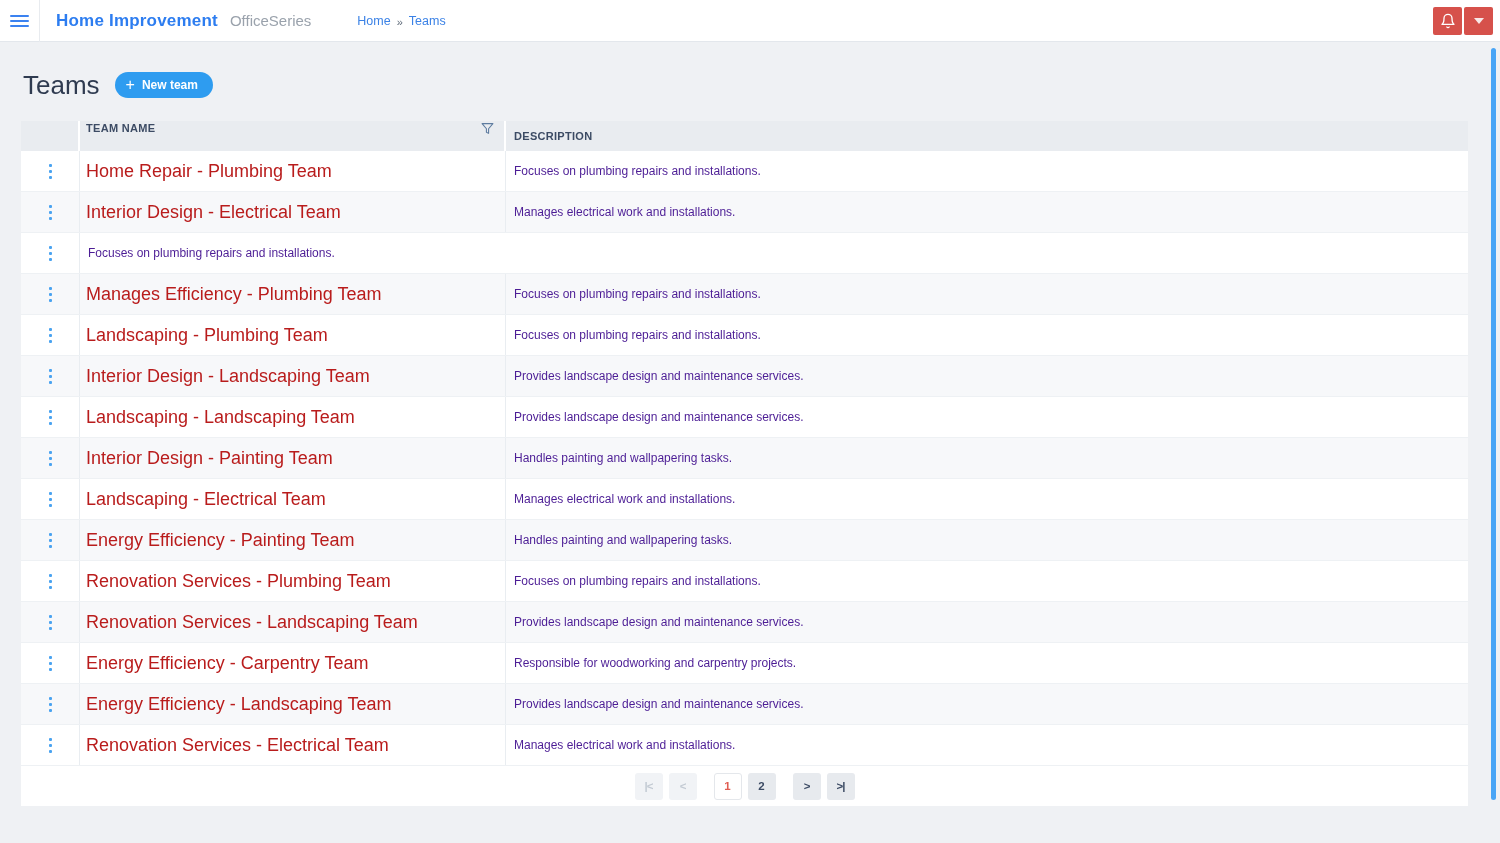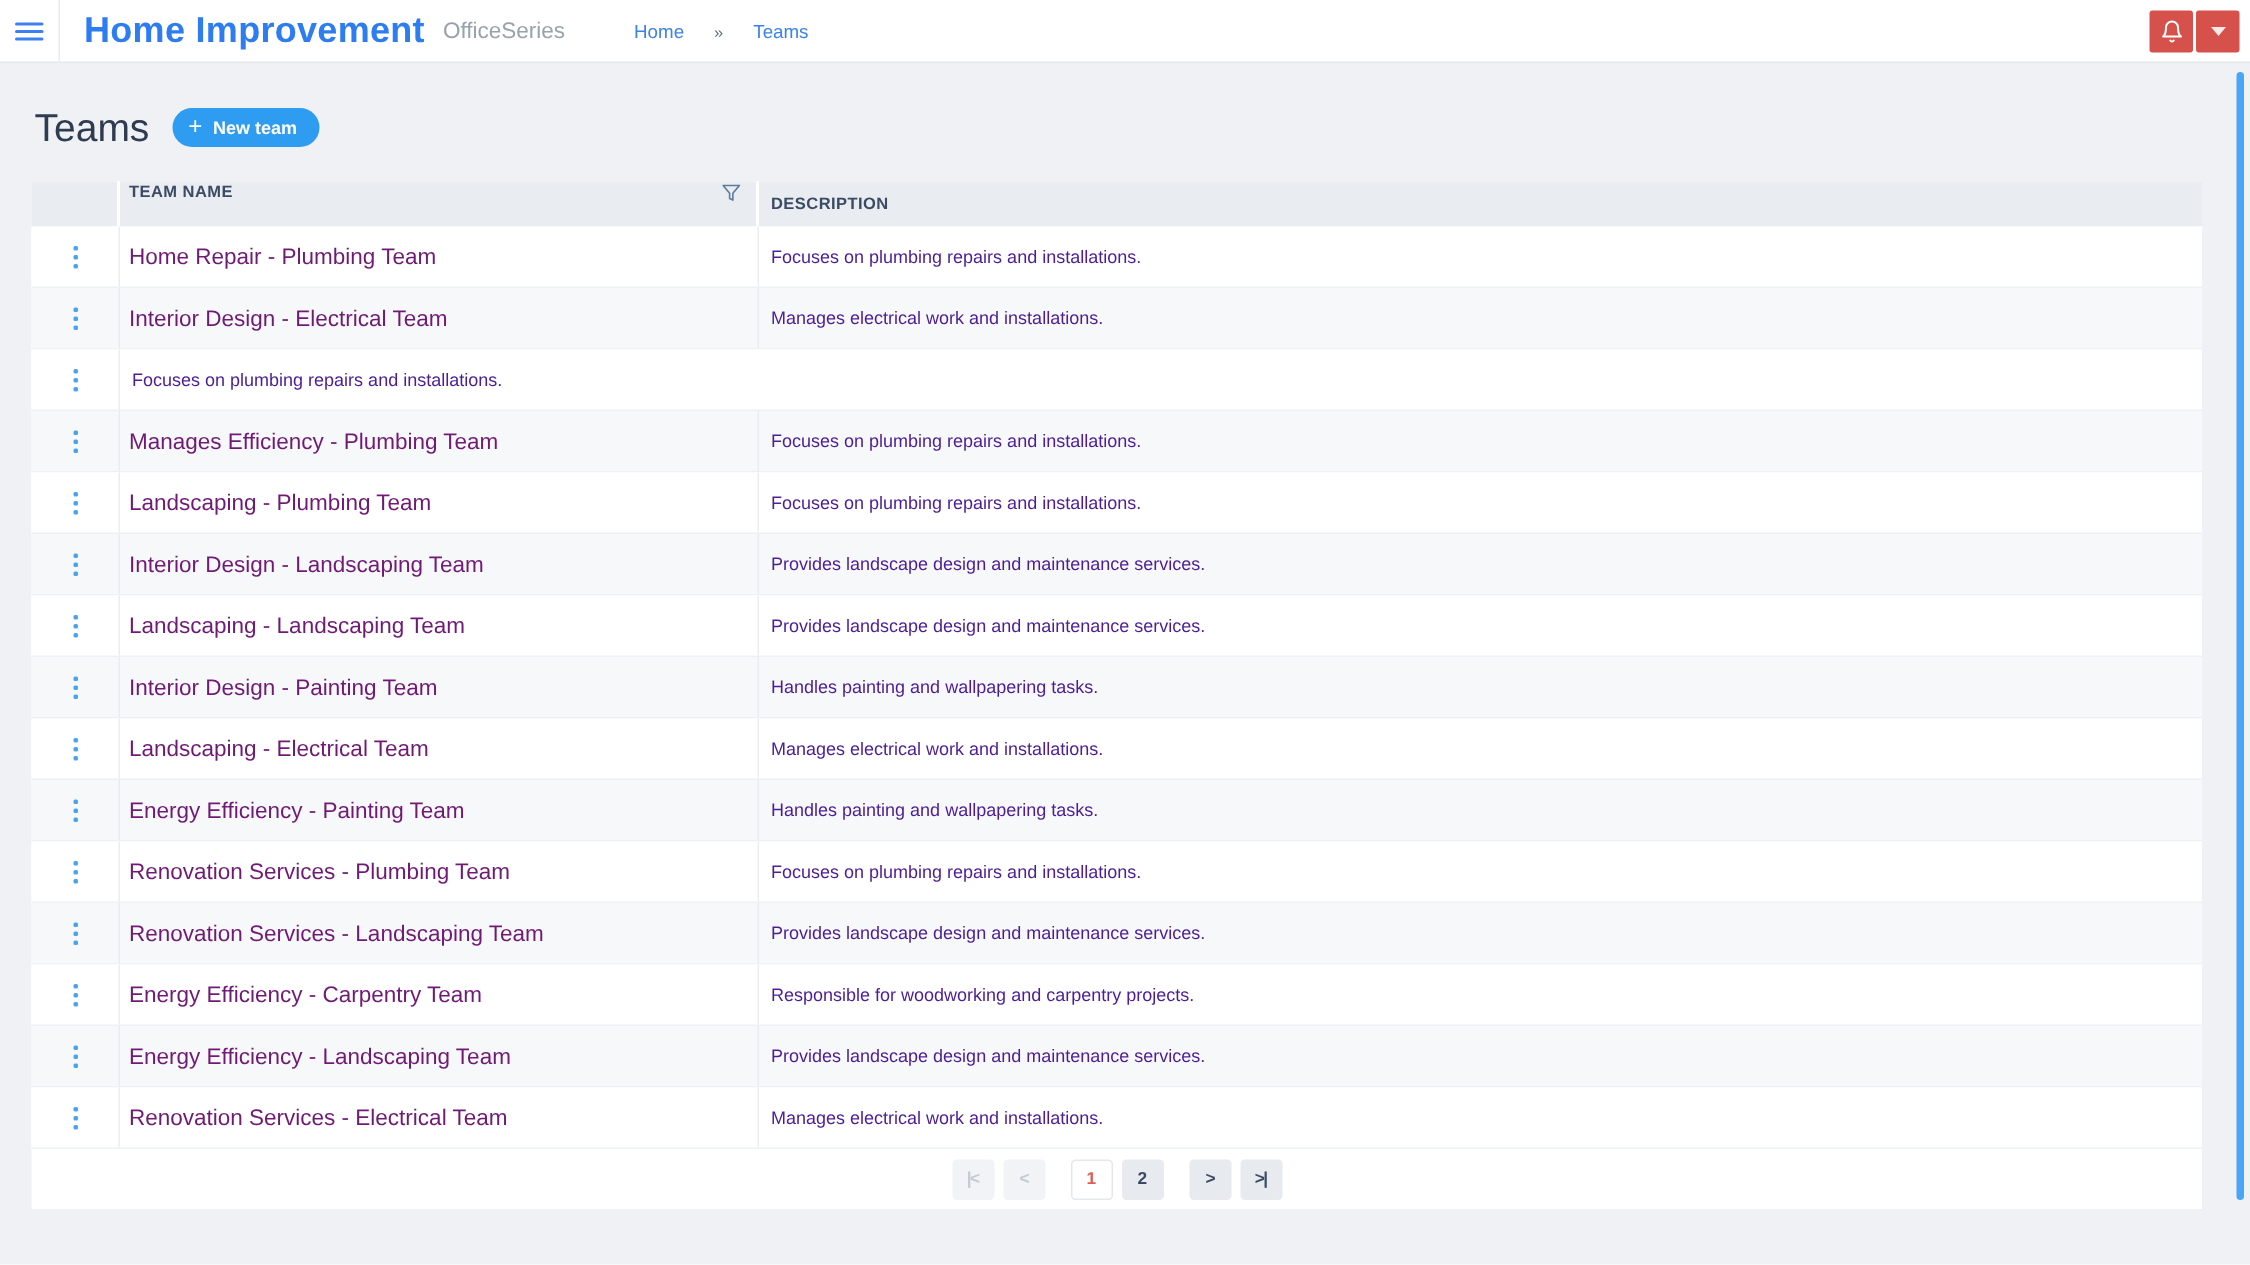--- a/index.html
+++ b/index.html
@@ -19,24 +19,24 @@
     display: flex; align-items: center;
   }
   .hamburger {
     width: 39px; height: 100%;
     display: flex; flex-direction: column; justify-content: center; align-items: center;
     gap: 3px; cursor: pointer;
   }
   .hamburger i { display: block; width: 19px; height: 2px; background: #3b82f0; border-radius: 1px; }
   .topbar-divider { width: 1px; height: 42px; background: #e8ebef; }
   .brand {
-    margin-left: 16px; font-size: 24px; font-weight: bold; color: #2d7df0; letter-spacing: 0.2px;
+    margin-left: 16px; font-size: 17px; font-weight: bold; color: #2d7df0; letter-spacing: 0.2px;
   }
   .subtitle { margin-left: 12px; font-size: 15px; color: #9aa2ac; }
-  .breadcrumb { margin-left: 46px; display: flex; align-items: flex-end; gap: 20px; font-size: 12.5px; }
+  .breadcrumb { margin-left: 46px; display: flex; align-items: flex-end; gap: 6px; font-size: 12.5px; }
   .breadcrumb a { color: #3b82e6; text-decoration: none; cursor: pointer; }
   .breadcrumb .sep { color: #5f6b7a; font-size: 11px; }
   .topbar-actions { margin-left: auto; margin-right: 7px; display: flex; gap: 2px; }
   .alert-btn {
     width: 29px; height: 28px; border: none; border-radius: 2px;
     background: #d6514b; display: flex; align-items: center; justify-content: center;
     cursor: pointer; padding: 0;
   }
   .caret-down {
     width: 0; height: 0;
@@ -76,21 +76,21 @@
   .cell-actions {
     width: 59px; height: 100%; border-right: 1px solid #e9edf1;
     display: flex; align-items: center; justify-content: center;
   }
   .kebab { display: flex; flex-direction: column; gap: 3px; cursor: pointer; padding: 4px; }
   .kebab i { display: block; width: 3px; height: 3px; background: #4aa3f0; border-radius: 1px; }
   .cell-name {
     width: 426px; height: 100%; border-right: 1px solid #e9edf1;
     display: flex; align-items: center; padding-left: 6px;
   }
-  .team-link { color: #701a75; font-size: 15px; text-decoration: none; cursor: pointer; }
+  .team-link { color: #b91c1c; font-size: 18px; text-decoration: none; cursor: pointer; }
   .cell-desc { flex: 1; display: flex; align-items: center; padding-left: 8px; font-size: 12px; color: #4c1d95; }
 
   
   .pagination { height: 40px; display: flex; align-items: center; justify-content: center; gap: 6px; }
   .pg-btn {
     width: 28px; height: 27px; border: none; border-radius: 3px;
     background: #e7eaee; color: #3c4b64;
     font-family: inherit; font-size: 11.5px; font-weight: bold;
     display: flex; align-items: center; justify-content: center; cursor: pointer;
     letter-spacing: -1px;

